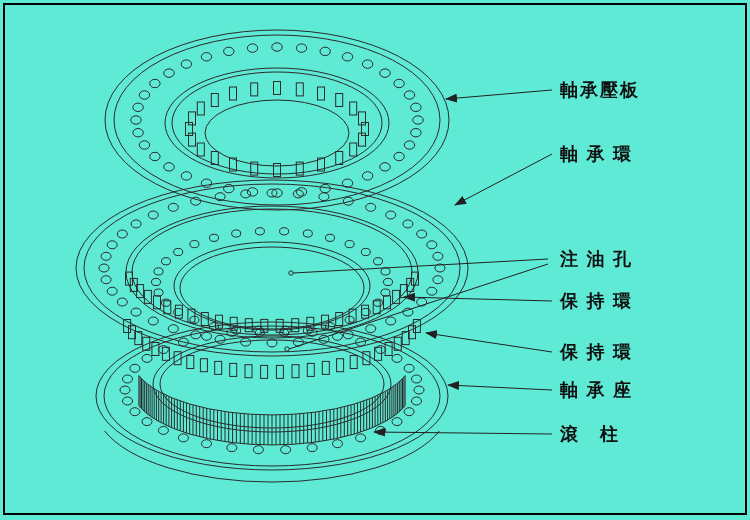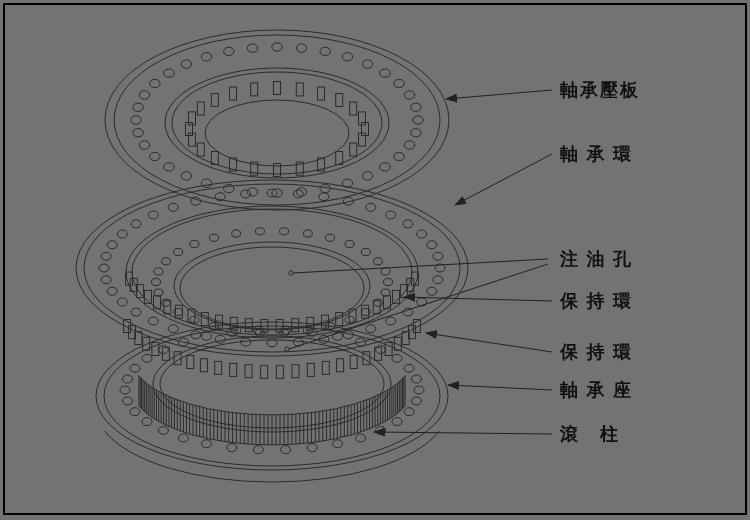--- a/index.html
+++ b/index.html
@@ -1,16 +1,16 @@
 <!DOCTYPE html>
 <html><head>
 <meta charset="utf-8">
 <style>
   html,body{margin:0;padding:0;background:#ffffff;}
-  .page{width:750px;height:520px;position:relative;background:#737373;overflow:hidden;
+  .page{width:750px;height:520px;position:relative;background:#5eead4;overflow:hidden;
         font-family:"Liberation Serif","DejaVu Serif",serif;}
   .ln{fill:none;stroke:#2b2b2b;stroke-width:1;}
   .leader{fill:none;stroke:#222222;stroke-width:1;}
   .frame{fill:none;stroke:#000000;stroke-width:2;}
   text.lbl{font-family:"Liberation Serif","DejaVu Serif",serif;font-size:18px;
            font-weight:bold;fill:#111111;letter-spacing:2px;}
 </style>
 </head>
 <body>
 

